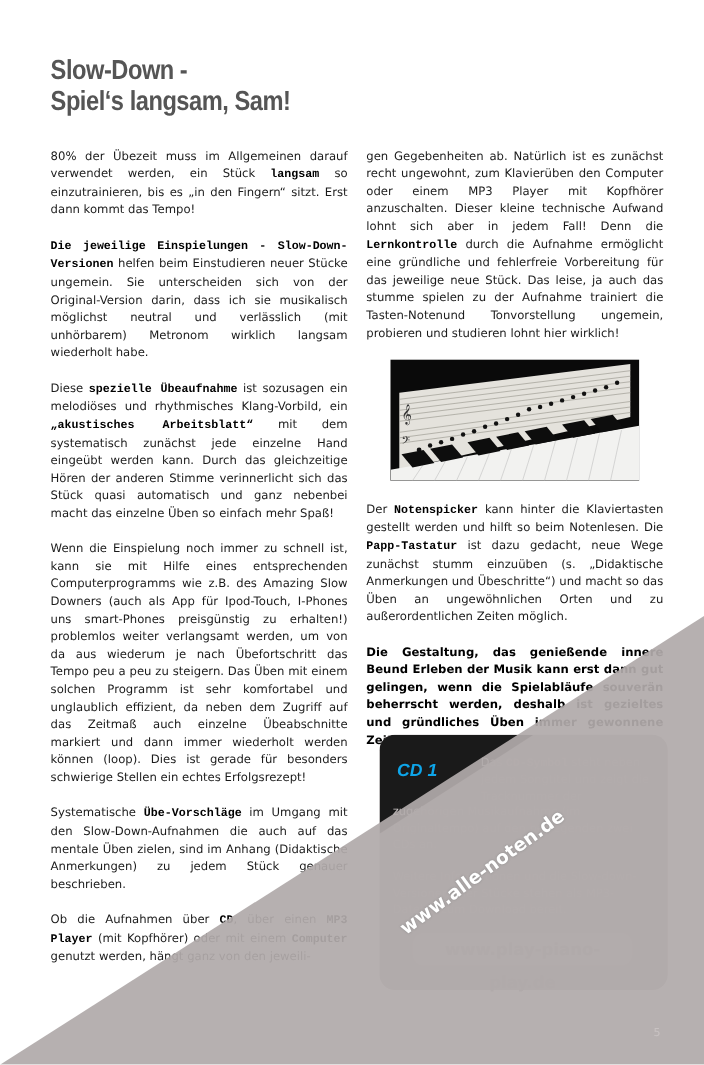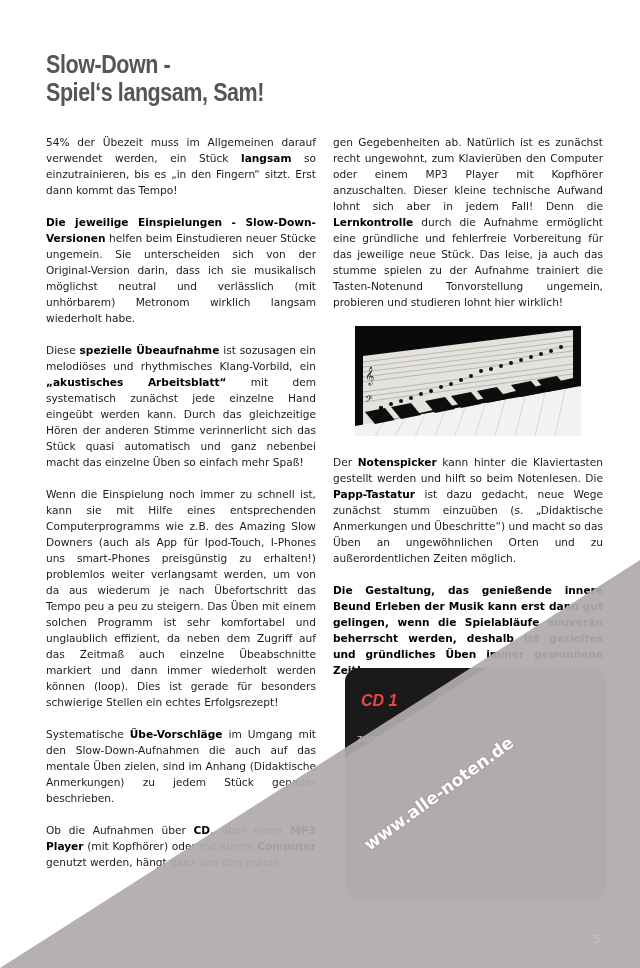--- a/index.html
+++ b/index.html
@@ -5,29 +5,29 @@
   html, body { margin:0; padding:0; }
   body { width:640px; height:968px; background:#ffffff; position:relative; overflow:hidden;
          font-family:"DejaVu Sans", sans-serif; color:#1a1a1a; }
   .title { position:absolute; left:46px; top:50px; margin:0; font-family:"Liberation Sans", sans-serif;
            font-weight:bold; font-size:25px; line-height:28px; color:#555; letter-spacing:-0.5px;
            transform:scaleX(0.86); transform-origin:left top; }
   .col { position:absolute; top:134px; width:270px; font-size:10.6px; line-height:16px; text-align:justify; }
   .col p { margin:0 0 16px 0; }
   .col-left { left:46px; }
   .col-right { left:333px; top:134px; }
-  b { font-weight:bold; color:#000; }
+  b { font-weight:bold; color:#000;font-family:Liberation Mono, monospace; }
   .bold-para { font-weight:bold; color:#000; }
   .figure { width:226px; height:110px; margin:2px 0 18px 22px; background:#0a0a0a; position:relative; overflow:hidden; }
   .figure svg { display:block; }
   .cdbox { position:absolute; left:345px; top:668px; width:262px; height:232px; border-radius:14px;
            background:#b8b2b2; }
   .cd-logo { position:absolute; left:0; top:0; width:140px; height:90px; background:#1a1a1a;
              border-top-left-radius:14px; clip-path:polygon(0 0,100% 0,0 100%); }
-  .cd-label { position:absolute; left:16px; top:24px; color:#ef4444; font-style:italic; font-weight:bold; font-size:16px;
+  .cd-label { position:absolute; left:16px; top:24px; color:#0ea5e9; font-style:italic; font-weight:bold; font-size:16px;
               font-family:"Liberation Sans", sans-serif; }
   .cd-text { position:absolute; font-size:10.4px; line-height:15px; color:#c9c4c4; }
   .cd-text1 { left:92px; top:18px; width:160px; }
   .cd-text1b { left:12px; top:63px; width:240px; }
   .cd-text2 { left:12px; top:122px; width:240px; }
   .cd-url { position:absolute; left:30px; top:180px; width:200px; height:30px; border-radius:10px;
             background:#c2bdbd; color:#a8a2a2; font-weight:bold; font-size:15px; line-height:30px; text-align:center; }
   .overlay { position:absolute; left:0; top:0; width:640px; height:968px; pointer-events:none; }
   .watermark { position:absolute; left:360px; top:838px; color:#fff; font-weight:bold; font-size:17px;
                transform:rotate(-36deg); transform-origin:left top; text-shadow:0 0 2px #888; white-space:nowrap; }
@@ -36,21 +36,21 @@
 </head>
 <body>
 
 <h1 class="title">
   <span>Slow-Down -</span><br>
   <span>Spiel‘s langsam, Sam!</span>
 </h1>
 
 <div class="col col-left">
   <p>
-    <span>54% der Übezeit muss im Allgemeinen darauf verwendet werden, ein Stück </span><b>langsam</b><span> so einzutrainieren, bis es „in den Fingern“ sitzt. Erst dann kommt das Tempo!</span>
+    <span>80% der Übezeit muss im Allgemeinen darauf verwendet werden, ein Stück </span><b>langsam</b><span> so einzutrainieren, bis es „in den Fingern“ sitzt. Erst dann kommt das Tempo!</span>
   </p>
   <p>
     <b>Die jeweilige Einspielungen - Slow-Down-Versionen</b><span> helfen beim Einstudieren neuer Stücke ungemein. Sie unterscheiden sich von der Original-Version darin, dass ich sie musikalisch möglichst neutral und verlässlich (mit unhörbarem) Metronom wirklich langsam wiederholt habe.</span>
   </p>
   <p>
     <span>Diese </span><b>spezielle Übeaufnahme</b><span> ist sozusagen ein melodiöses und rhythmisches Klang-Vorbild, ein </span><b>„akustisches Arbeitsblatt“</b><span> mit dem systematisch zunächst jede einzelne Hand eingeübt werden kann. Durch das gleichzeitige Hören der anderen Stimme verinnerlicht sich das Stück quasi automatisch und ganz nebenbei macht das einzelne Üben so einfach mehr Spaß!</span>
   </p>
   <p>Wenn die Einspielung noch immer zu schnell ist, kann sie mit Hilfe eines entsprechenden Computerprogramms wie z.B. des Amazing Slow Downers (auch als App für Ipod-Touch, I-Phones uns smart-Phones preisgünstig zu erhalten!) problemlos weiter verlangsamt werden, um von da aus wiederum je nach Übefortschritt das Tempo peu a peu zu steigern. Das Üben mit einem solchen Programm ist sehr komfortabel und unglaublich effizient, da neben dem Zugriff auf das Zeitmaß auch einzelne Übeabschnitte markiert und dann immer wiederholt werden können (loop). Dies ist gerade für besonders schwierige Stellen ein echtes Erfolgsrezept!</p>
   <p>
     <span>Systematische </span><b>Übe-Vorschläge</b><span> im Umgang mit den Slow-Down-Aufnahmen die auch auf das mentale Üben zielen, sind im Anhang (Didaktische Anmerkungen) zu jedem Stück genauer beschrieben.</span>

